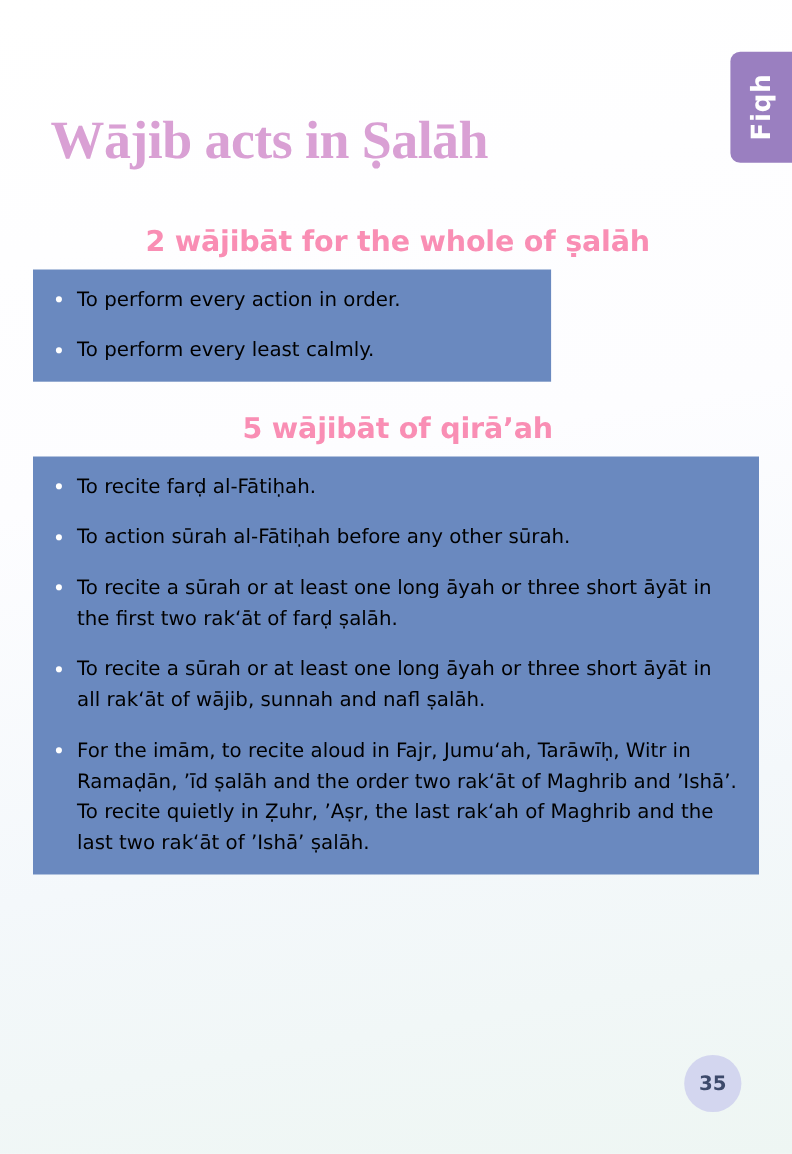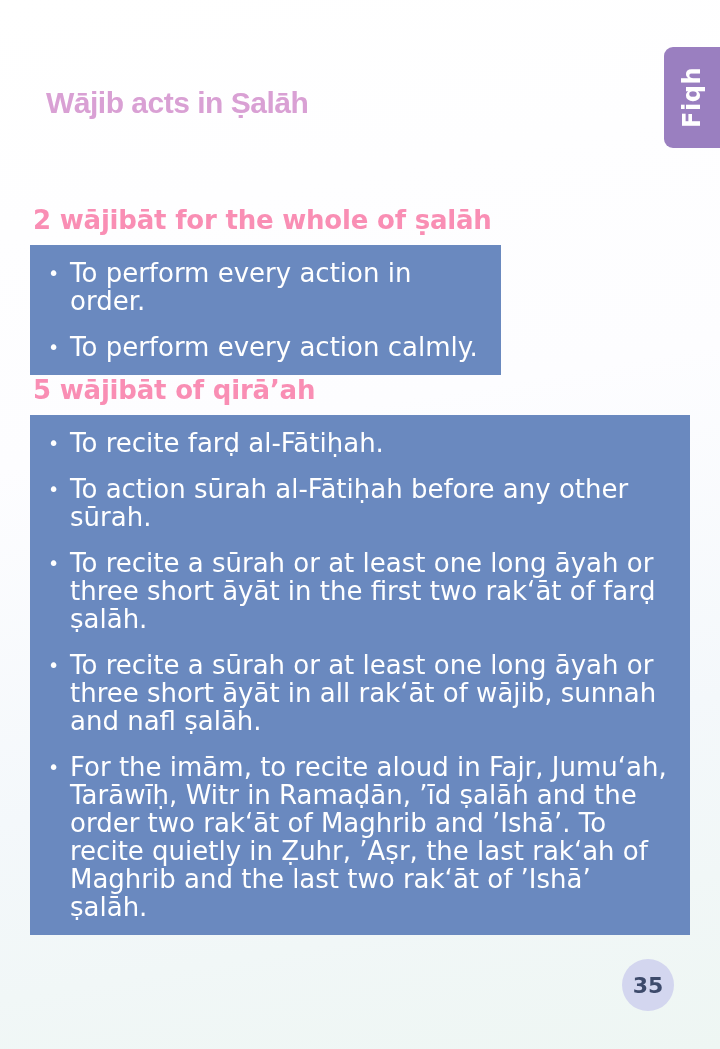--- a/index.html
+++ b/index.html
@@ -38,40 +38,41 @@
     letter-spacing: 0.5px;
     writing-mode: vertical-rl;
     text-orientation: mixed;
     transform: rotate(180deg);
     font-family: "DejaVu Sans", sans-serif;
   }
   .page-title {
     position: absolute;
     left: 46px;
     top: 66px;
-    font-size: 30px;
+    font-size: 49px;
     color: #d9a0d4;
     font-weight: bold;
     letter-spacing: -0.5px;
     white-space: nowrap;
-    font-family: Liberation Sans, sans-serif;
+    font-family: Liberation Serif, serif;
   }
   .section {
     position: absolute;
     left: 30px;
     width: 660px;
   }
   .section-heading {
     color: #f98eb4;
     font-size: 26px;
     font-weight: bold;
     letter-spacing: -0.2px;
     margin: 0 0 10px 0;
     padding-left: 3px;
     font-family: "DejaVu Sans", sans-serif;
+    text-align: center;
   }
   .bullet-box {
     background: #6a89bf;
     color: #ffffff;
     padding: 14px 20px 14px 18px;
     box-sizing: border-box;
   }
   .bullet-box.short {
     width: 471px;
   }
@@ -89,37 +90,37 @@
   .bullet-dot {
     flex: 0 0 auto;
     width: 22px;
     font-size: 19px;
     line-height: 28px;
     text-align: left;
     color: #ffffff;
   }
   .bullet-text {
     flex: 1 1 auto;
-    font-size: 26px;
+    font-size: 18px;
     line-height: 28px;
-    color: #ffffff;
+    color: #000000;
     font-family: "DejaVu Sans", sans-serif;
   }
   #sec1 { top: 205px; }
   #sec2 { top: 375px; }
   .page-number {
     position: absolute;
     right: 46px;
     bottom: 38px;
     width: 52px;
     height: 52px;
     border-radius: 50%;
     background: #d3d6ef;
     color: #3d4a6b;
-    font-size: 22px;
+    font-size: 18px;
     font-weight: bold;
     display: flex;
     align-items: center;
     justify-content: center;
     font-family: "DejaVu Sans", sans-serif;
   }
 </style>
 </head>
 <body>
 
@@ -133,21 +134,21 @@
 
   <div class="section" id="sec1">
     <h2 class="section-heading">2 wājibāt for the whole of ṣalāh</h2>
     <div class="bullet-box short">
       <div class="bullet-row">
         <span class="bullet-dot">•</span>
         <span class="bullet-text">To perform every action in order.</span>
       </div>
       <div class="bullet-row">
         <span class="bullet-dot">•</span>
-        <span class="bullet-text">To perform every action calmly.</span>
+        <span class="bullet-text">To perform every least calmly.</span>
       </div>
     </div>
   </div>
 
   <div class="section" id="sec2">
     <h2 class="section-heading">5 wājibāt of qirā’ah</h2>
     <div class="bullet-box wide">
       <div class="bullet-row">
         <span class="bullet-dot">•</span>
         <span class="bullet-text">To recite farḍ al-Fātiḥah.</span>

